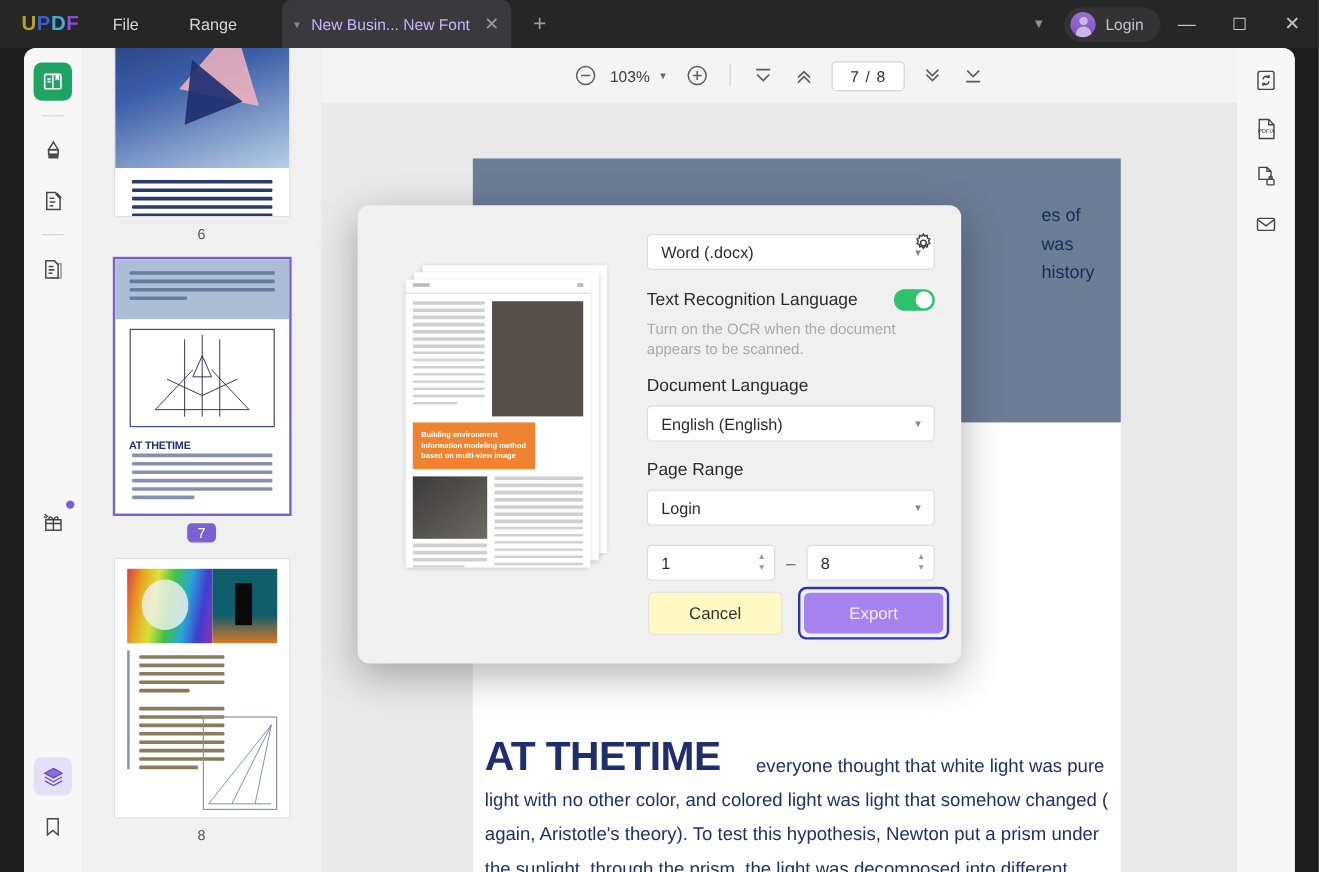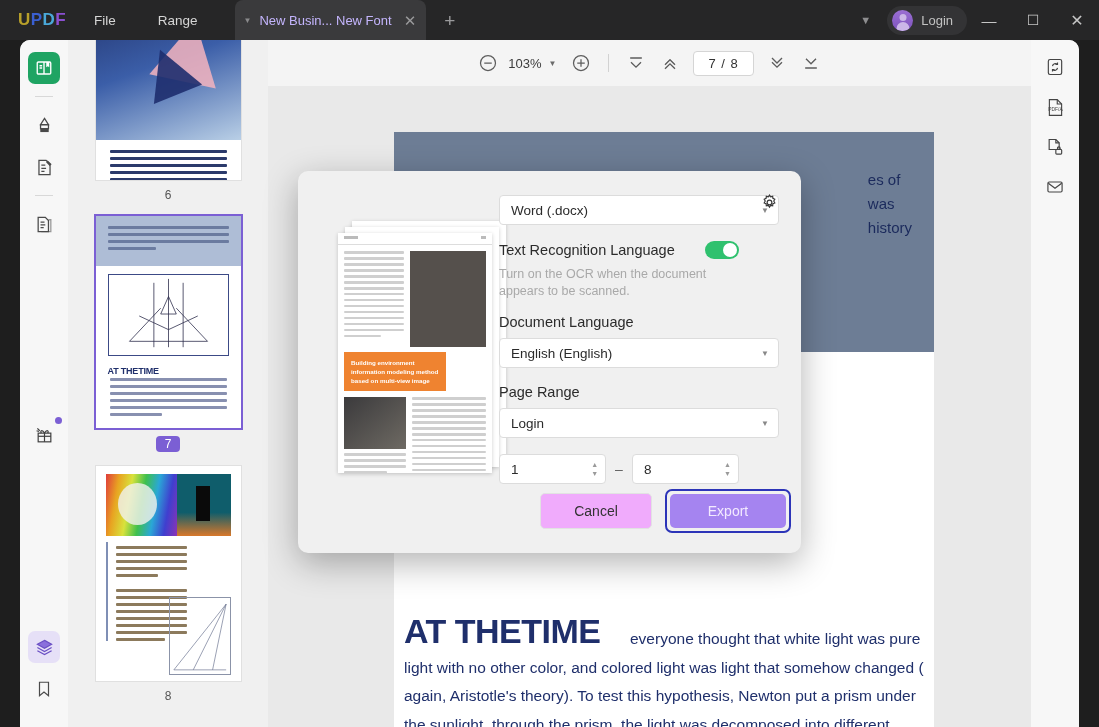--- a/index.html
+++ b/index.html
@@ -212,21 +212,21 @@
   .prev-photo2{ width:62px; height:52px; background:linear-gradient(140deg,#3b3a3c,#6e6a63); }
   .freetasks{
     position:absolute; left:0; top:310px; width:250px; text-align:center;
     color:#e86a6a; font-size:12px;
   }
 
   .dlg-right{ flex:1; padding:24px 22px 0 0; position:relative; }
   .fld-label{ font-size:14.5px; color:#2b2b2b; margin-bottom:8px; }
   .gear{ position:absolute; right:22px; top:22px; }
   .select{
-    width:280px; height:30px; background:#fff; border:1px solid #dcdcdc;
+    width:240px; height:30px; background:#fff; border:1px solid #dcdcdc;
     border-radius:4px; display:flex; align-items:center; justify-content:space-between;
     padding:0 9px 0 11px; font-size:13.5px; color:#2b2b2b; margin-bottom:16px;
   }
   .select .c{ font-size:8px; color:#888; }
   .row-toggle{ display:flex; align-items:center; justify-content:space-between; width:240px; }
   .toggle{ width:34px; height:18px; border-radius:10px; background:#2fc16e; position:relative; }
   .toggle::after{ content:""; position:absolute; right:2px; top:2px; width:14px; height:14px; border-radius:50%; background:#fff; }
   .hint{ font-size:12.5px; color:#a9a9a9; line-height:17px; width:236px; margin:7px 0 14px; }
   .spin-row{ display:flex; align-items:center; gap:9px; width:240px; }
   .spin{
@@ -234,21 +234,21 @@
     display:flex; align-items:center; justify-content:space-between;
     padding:0 7px 0 11px; font-size:13.5px; color:#2b2b2b;
   }
   .spin-arrows{ display:flex; flex-direction:column; gap:2px; color:#9a9a9a; font-size:7px; line-height:7px; }
   .dash{ color:#666; font-size:14px; }
 
   .dlg-actions{
     position:absolute; right:10px; bottom:20px; display:flex; align-items:center; gap:13px;
   }
   .btn-cancel{
-    width:112px; height:36px; background:#f0abfc; border:1px solid #e2e2e2; border-radius:5px;
+    width:112px; height:36px; background:#fef9c3; border:1px solid #e2e2e2; border-radius:5px;
     display:flex; align-items:center; justify-content:center; font-size:14px; color:#333;
   }
   .btn-export-wrap{ border:2px solid #2c34b8; border-radius:7px; padding:3px; }
   .btn-export{
     width:116px; height:34px; background:#a584f0; border-radius:5px;
     display:flex; align-items:center; justify-content:center;
     font-size:14px; color:#f3eaff;
   }
 </style>
 </head>

